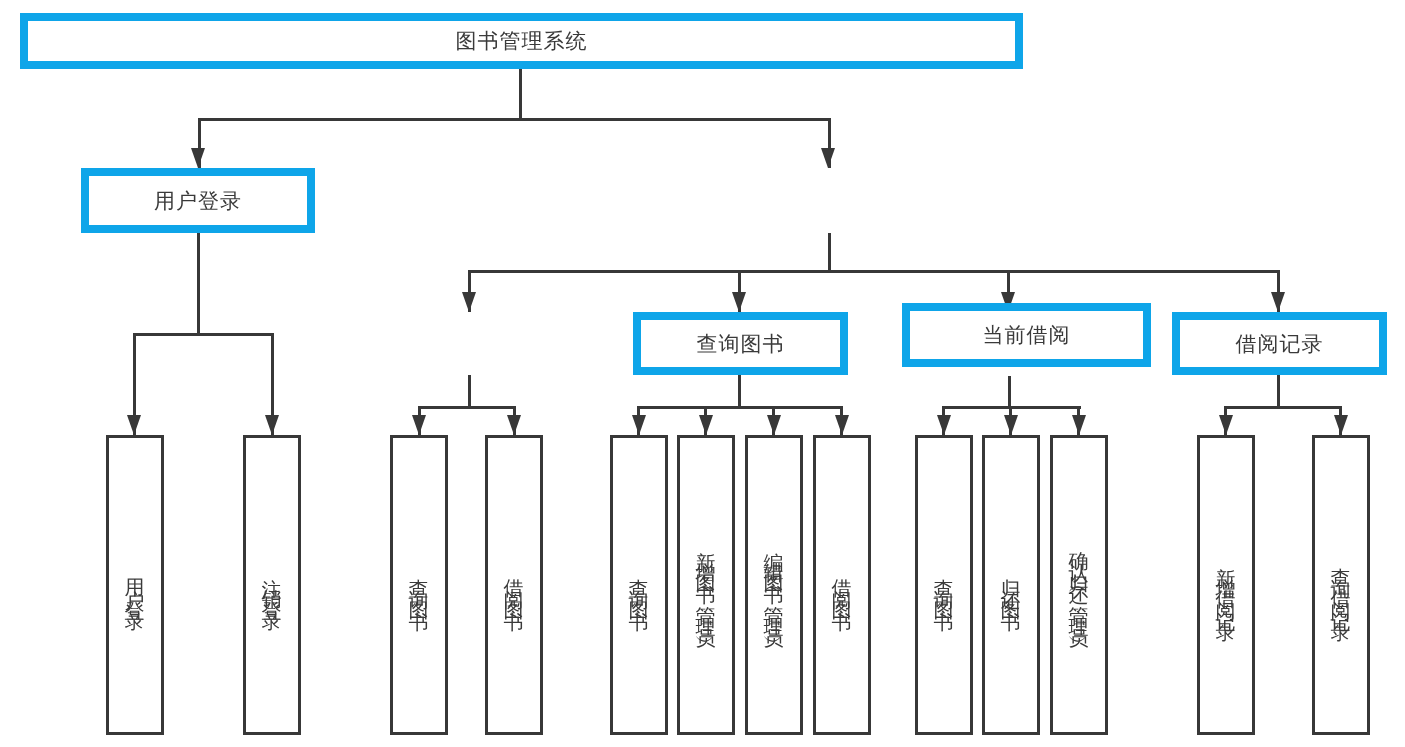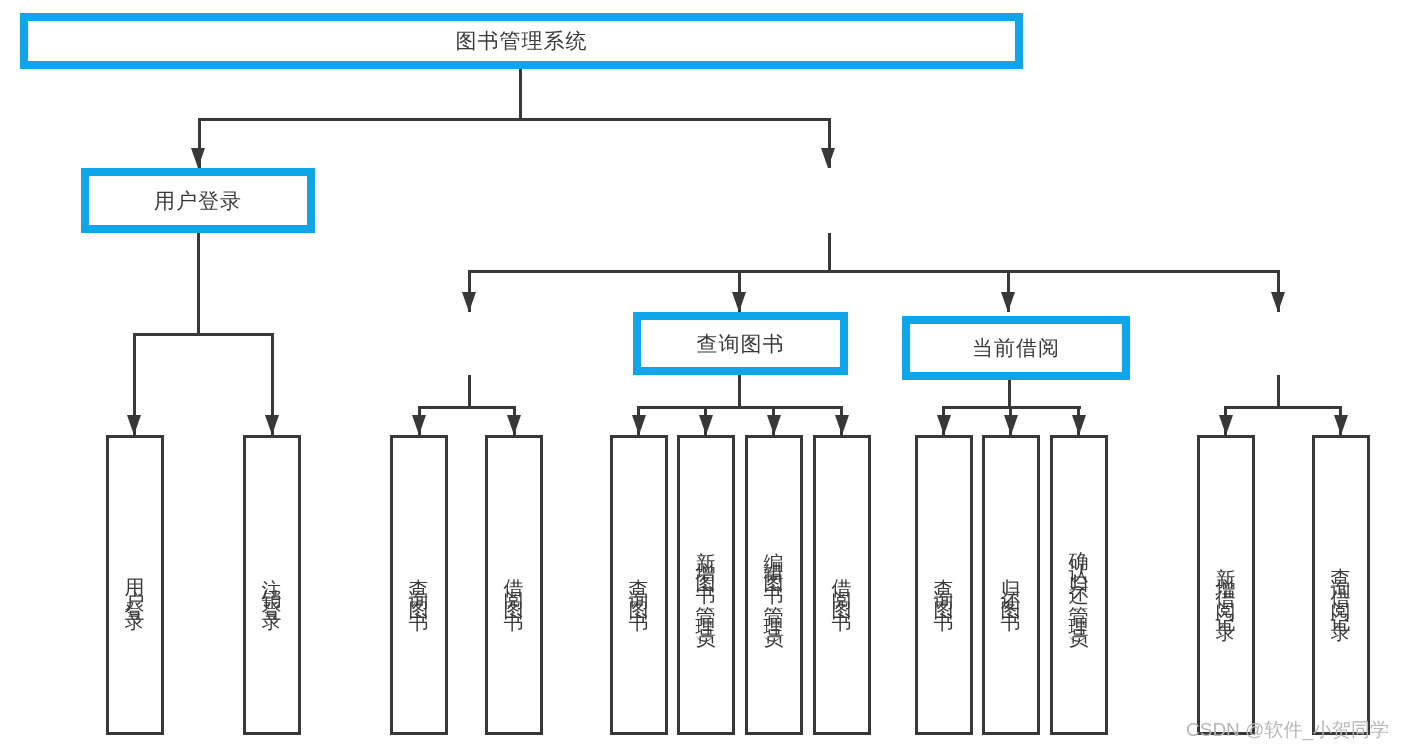--- a/index.html
+++ b/index.html
@@ -72,22 +72,23 @@
 <div class="canvas">
 
   <div class="node" style="left:20px; top:13px; width:1003px; height:56px;">图书管理系统</div>
 
   <div class="node" style="left:81px; top:168px; width:234px; height:65px;">用户登录</div>
 
 
 
   <div class="node" style="left:633px; top:312px; width:215px; height:63px;">查询图书</div>
 
-  <div class="node" style="left:902px; top:316px; width:228px; height:64px;">当前借阅</div>
+  <div class="node" style="left:902px; top:303px; width:249px; height:64px;">当前借阅</div>
 
+  <div class="node" style="left:1172px; top:312px; width:215px; height:63px;">借阅记录</div>
 
   <div class="leaf" style="left:106px;">
     <span>用户登录</span>
   </div>
   <div class="leaf" style="left:243px;">
     <span>注销登录</span>
   </div>
 
   <div class="leaf" style="left:390px;">
     <span>查询图书</span>
@@ -178,15 +179,14 @@
   <div class="vline" style="left:1077px; top:406px; height:29px;"></div>
   <div class="arrow" style="left:1072px; top:415px;"></div>
 
   <div class="vline" style="left:1277px; top:375px; height:34px;"></div>
   <div class="hline" style="left:1224px; top:406px; width:118px;"></div>
   <div class="vline" style="left:1224px; top:406px; height:29px;"></div>
   <div class="arrow" style="left:1219px; top:415px;"></div>
   <div class="vline" style="left:1339px; top:406px; height:29px;"></div>
   <div class="arrow" style="left:1334px; top:415px;"></div>
 
-  <div class="watermark">CSDN @软件_小贺同学</div>
 
 </div>
 
 </body></html>

